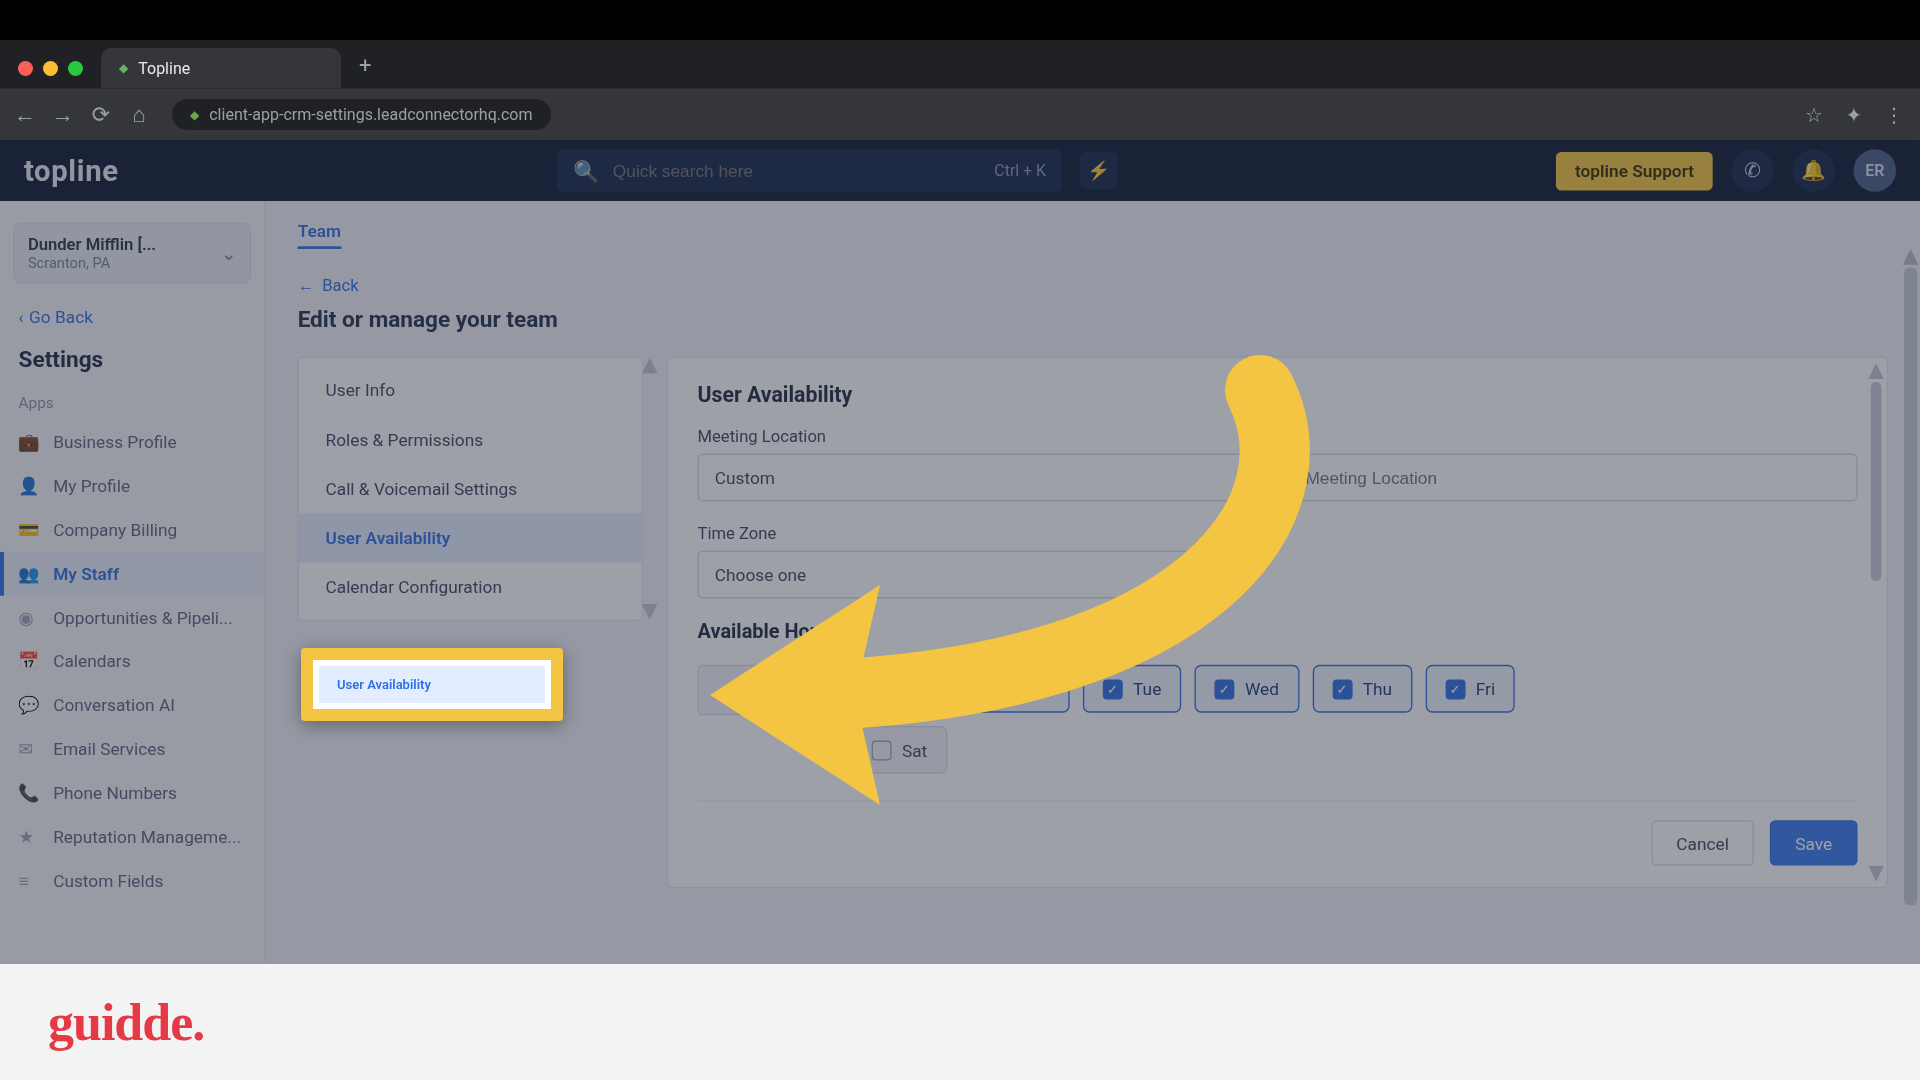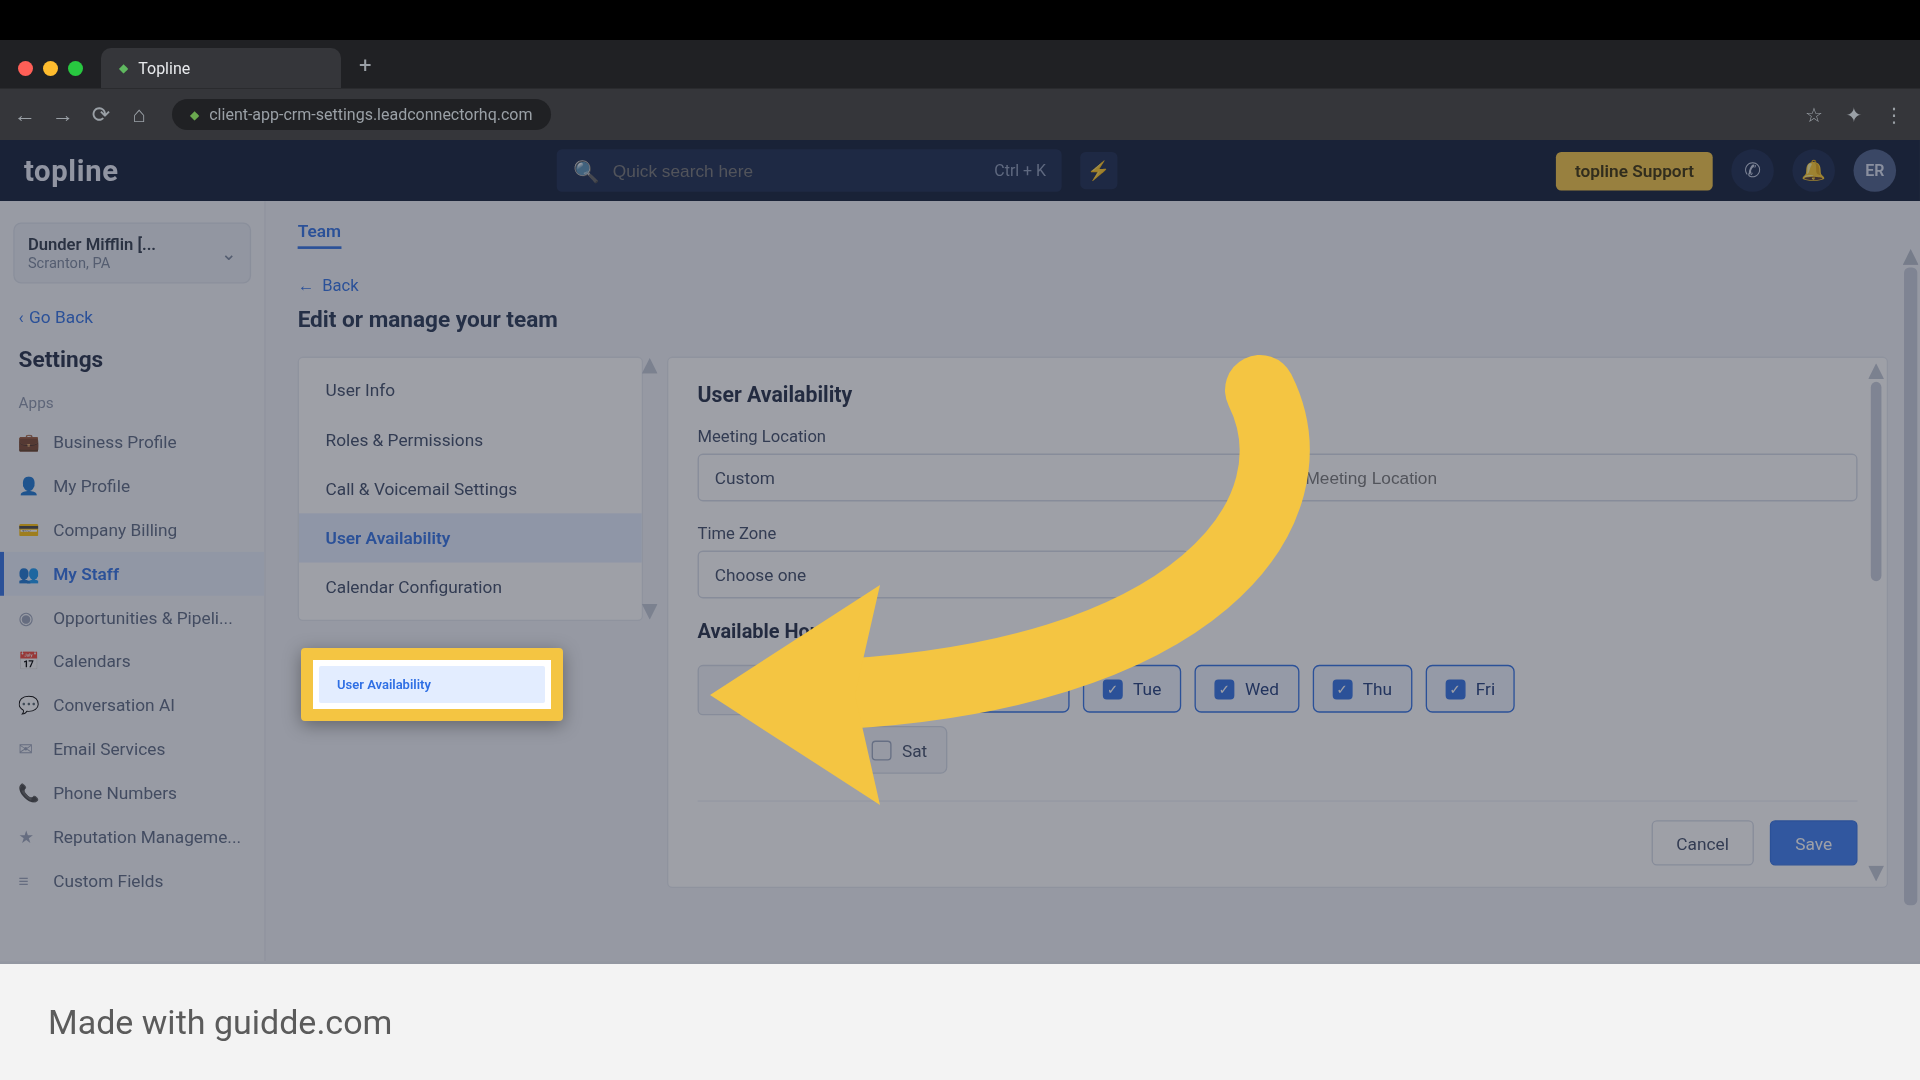--- a/index.html
+++ b/index.html
@@ -321,14 +321,14 @@
     </div>
 
     <svg class="arrow-overlay" style="left:560px; top:210px;" width="800" height="520" viewBox="0 0 800 520">
       <path d="M 700 40 C 760 160, 640 330, 260 345" stroke="#f4c542" stroke-width="70" fill="none" stroke-linecap="round"></path>
       <path d="M 150 345 L 320 235 L 295 345 L 320 455 Z" fill="#f4c542"></path>
     </svg>
   </div>
 </div>
 
 <div class="footer-strip">
-  <div class="madewith">Made with guidde.com</div>
+  <div class="guidde-logo">guidde.</div>
 </div>
 
 </body></html>

